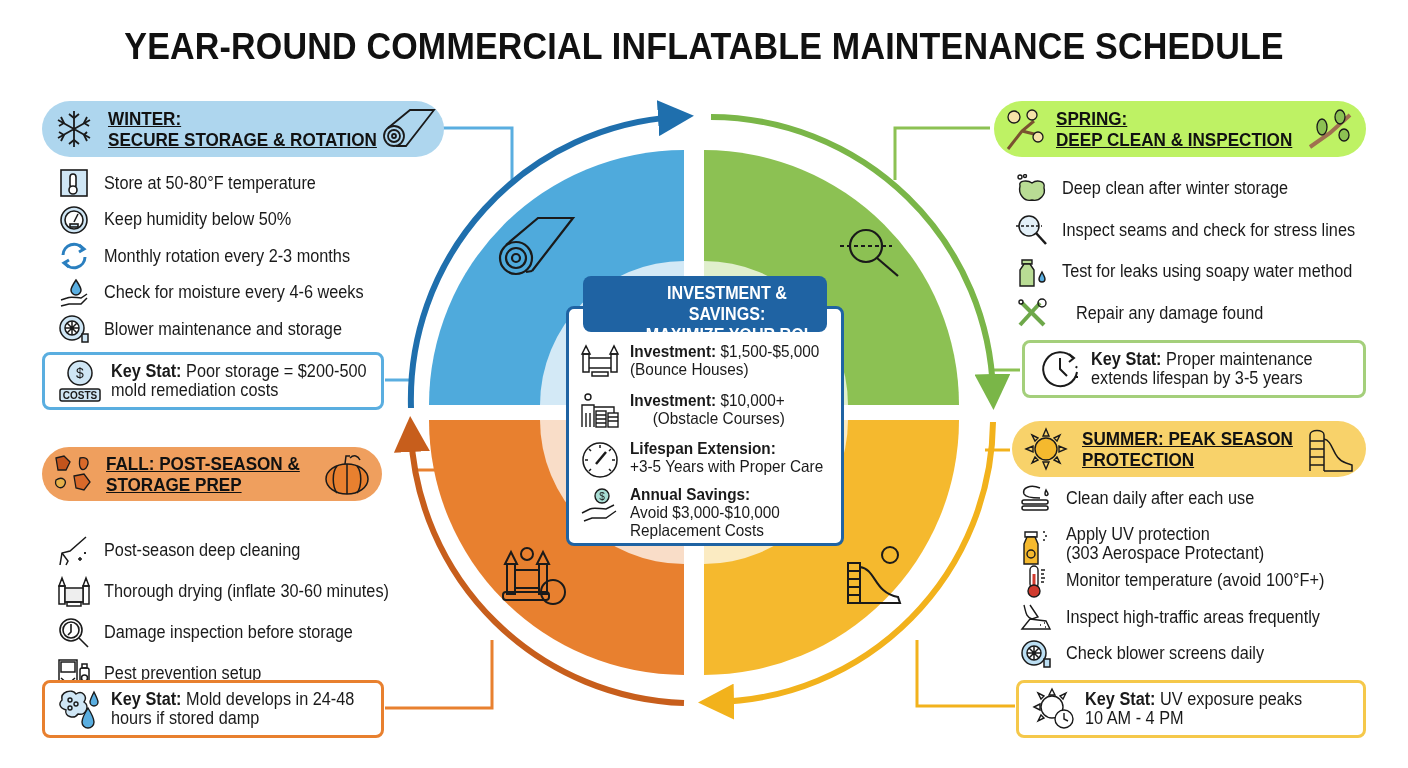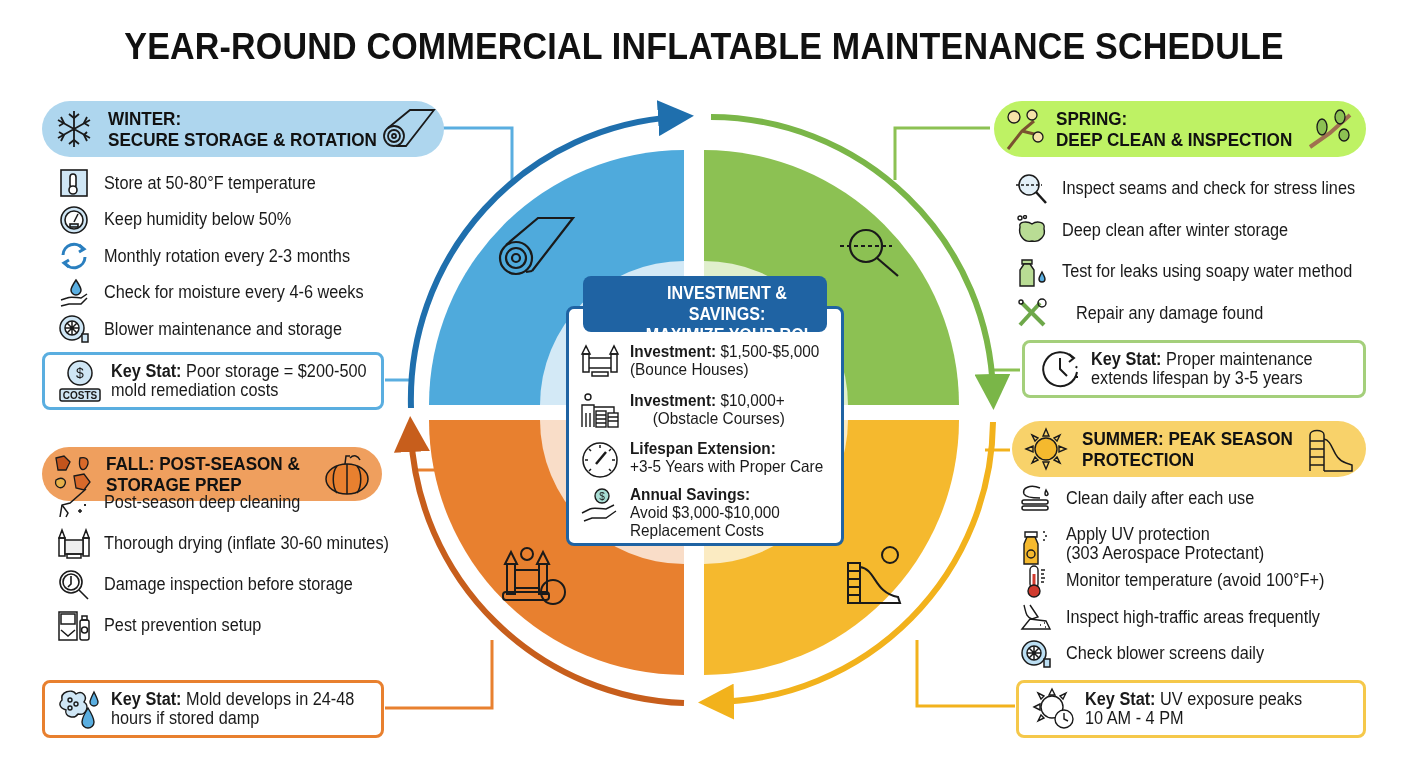--- a/index.html
+++ b/index.html
@@ -1,20 +1,20 @@
 <!DOCTYPE html>
 <html><head>
 <meta charset="utf-8">
 <style>
   * { box-sizing: border-box; margin: 0; padding: 0; }
   html, body { width: 1408px; height: 768px; background: #ffffff; overflow: hidden; }
   body { position: relative; font-family: "Liberation Sans", "DejaVu Sans", sans-serif; color: #1a1a1a; }
   .title { position: absolute; left: 0; top: 26px; width: 1408px; text-align: center; font-size: 37px; font-weight: 700; letter-spacing: 0.2px; transform: scaleX(0.92); color: #111; }
   #diagram { position: absolute; left: 0; top: 0; width: 1408px; height: 768px; }
-  .pill { position: absolute; border-radius: 30px; display: flex; align-items: center; font-weight: 700; font-size: 19px; line-height: 21px; color: #111; transform-origin: left; }
+  .pill { position: absolute; border-radius: 30px; display: flex; align-items: center; font-weight: 700; font-size: 19px; line-height: 21px; color: #111; transform-origin: left; text-decoration: underline; }
   .pill .ptxt { transform: scaleX(0.9); transform-origin: left; white-space: nowrap; }
   .pill svg { flex: 0 0 auto; }
   .items { position: absolute; }
   .item { display: flex; align-items: center; height: 36.5px; font-size: 17.5px; }
   .item .ico { width: 36px; height: 32px; flex: 0 0 36px; display: flex; align-items: center; justify-content: center; margin-right: 12px; }
   .item .txt { transform: scaleX(0.93); transform-origin: left; white-space: nowrap; line-height: 19px; }
   .stat { position: absolute; background: #fff; border-radius: 8px; border: 3px solid; display: flex; align-items: center; padding-left: 10px; font-size: 17.5px; line-height: 19px; }
   .stat .ico { width: 50px; flex: 0 0 50px; display: flex; align-items: center; justify-content: center; margin-right: 6px; }
   .stat .txt { transform: scaleX(0.93); transform-origin: left; white-space: nowrap; }
   .stat b { font-weight: 700; }
@@ -209,21 +209,21 @@
     <div>STORAGE PREP</div>
   </div>
   <svg width="46" height="44" viewBox="0 0 46 44" stroke="#1a1a1a" stroke-width="1.5" style="position:absolute; right:12px; top:5px;">
     <ellipse cx="23" cy="27" rx="21" ry="15" fill="#e8802f"></ellipse>
       <path d="M23,12 V42 M13,14 C8,20 8,34 13,41 M33,14 C38,20 38,34 33,41" fill="none"></path>
     <path d="M21,12 L22,4 L26,4" fill="none"></path>
       <path d="M26,6 C30,2 34,4 36,8" fill="none"></path>
   </svg>
 </div>
 
-<div class="items" style="left:56px; top:482px;">
+<div class="items" style="left:56px; top:530px;">
   <div class="item" style="height:41px;">
     <span class="ico">
       <svg width="32" height="32" viewBox="0 0 32 32" fill="none" stroke="#1a1a1a" stroke-width="1.5">
           <path d="M2,30 L4,18 L12,16 L28,2"></path>
           <path d="M4,18 L10,26 L8,30"></path>
           <path d="M20,24 L24,24 M22,22 L22,26 M26,18 L28,18 M27,17 L27,19"></path>
         </svg>
     </span>
     <span class="txt">Post-season deep cleaning</span>
   </div>
@@ -297,37 +297,37 @@
     <path d="M4,40 L24,26 L44,8" fill="none" stroke="#a07050" stroke-width="4"></path>
     <ellipse cx="16" cy="20" rx="5" ry="8" fill="#8cc153"></ellipse>
       <ellipse cx="34" cy="10" rx="5" ry="7" fill="#8cc153"></ellipse>
       <ellipse cx="38" cy="28" rx="5" ry="6" fill="#8cc153"></ellipse>
   </svg>
 </div>
 
 <div class="items" style="left:1014px; top:168px;">
   <div class="item" style="height:41.5px;">
     <span class="ico">
+      <svg width="32" height="30" viewBox="0 0 32 30" fill="#b9dc94" stroke="#1a1a1a" stroke-width="1.4">
+          <path d="M4,12 C2,6 12,6 16,9 C20,6 30,6 28,14 C30,20 24,28 16,26 C8,28 2,20 4,12 Z"></path>
+          <circle cx="4" cy="3" r="2" fill="none"></circle>
+          <circle cx="9" cy="2" r="1.5" fill="none"></circle>
+        </svg>
+    </span>
+    <span class="txt">Deep clean after winter storage</span>
+  </div>
+  <div class="item" style="height:41.5px;">
+    <span class="ico">
       <svg width="32" height="32" viewBox="0 0 32 32" fill="none" stroke="#1a1a1a" stroke-width="1.5">
           <circle cx="13" cy="12" r="10" fill="#e3f0f8"></circle>
           <path d="M20,19 L30,30" stroke-width="2.5"></path>
           <path d="M0,12 L26,12" stroke-dasharray="3,2"></path>
         </svg>
     </span>
     <span class="txt">Inspect seams and check for stress lines</span>
-  </div>
-  <div class="item" style="height:41.5px;">
-    <span class="ico">
-      <svg width="32" height="30" viewBox="0 0 32 30" fill="#b9dc94" stroke="#1a1a1a" stroke-width="1.4">
-          <path d="M4,12 C2,6 12,6 16,9 C20,6 30,6 28,14 C30,20 24,28 16,26 C8,28 2,20 4,12 Z"></path>
-          <circle cx="4" cy="3" r="2" fill="none"></circle>
-          <circle cx="9" cy="2" r="1.5" fill="none"></circle>
-        </svg>
-    </span>
-    <span class="txt">Deep clean after winter storage</span>
   </div>
   <div class="item" style="height:41.5px;">
     <span class="ico">
       <svg width="32" height="32" viewBox="0 0 32 32" stroke="#1a1a1a" stroke-width="1.4">
           <path d="M6,4 L16,4 L16,8 L6,8 Z" fill="#b9dc94"></path>
           <path d="M8,8 L4,14 L4,30 L18,30 L18,14 L14,8 Z" fill="#b9dc94"></path>
           <path d="M26,16 C24,20 23,21 23,23 A3,3 0 0 0 29,23 C29,21 28,20 26,16 Z" fill="#5aaee0"></path>
         </svg>
     </span>
     <span class="txt">Test for leaks using soapy water method</span>

